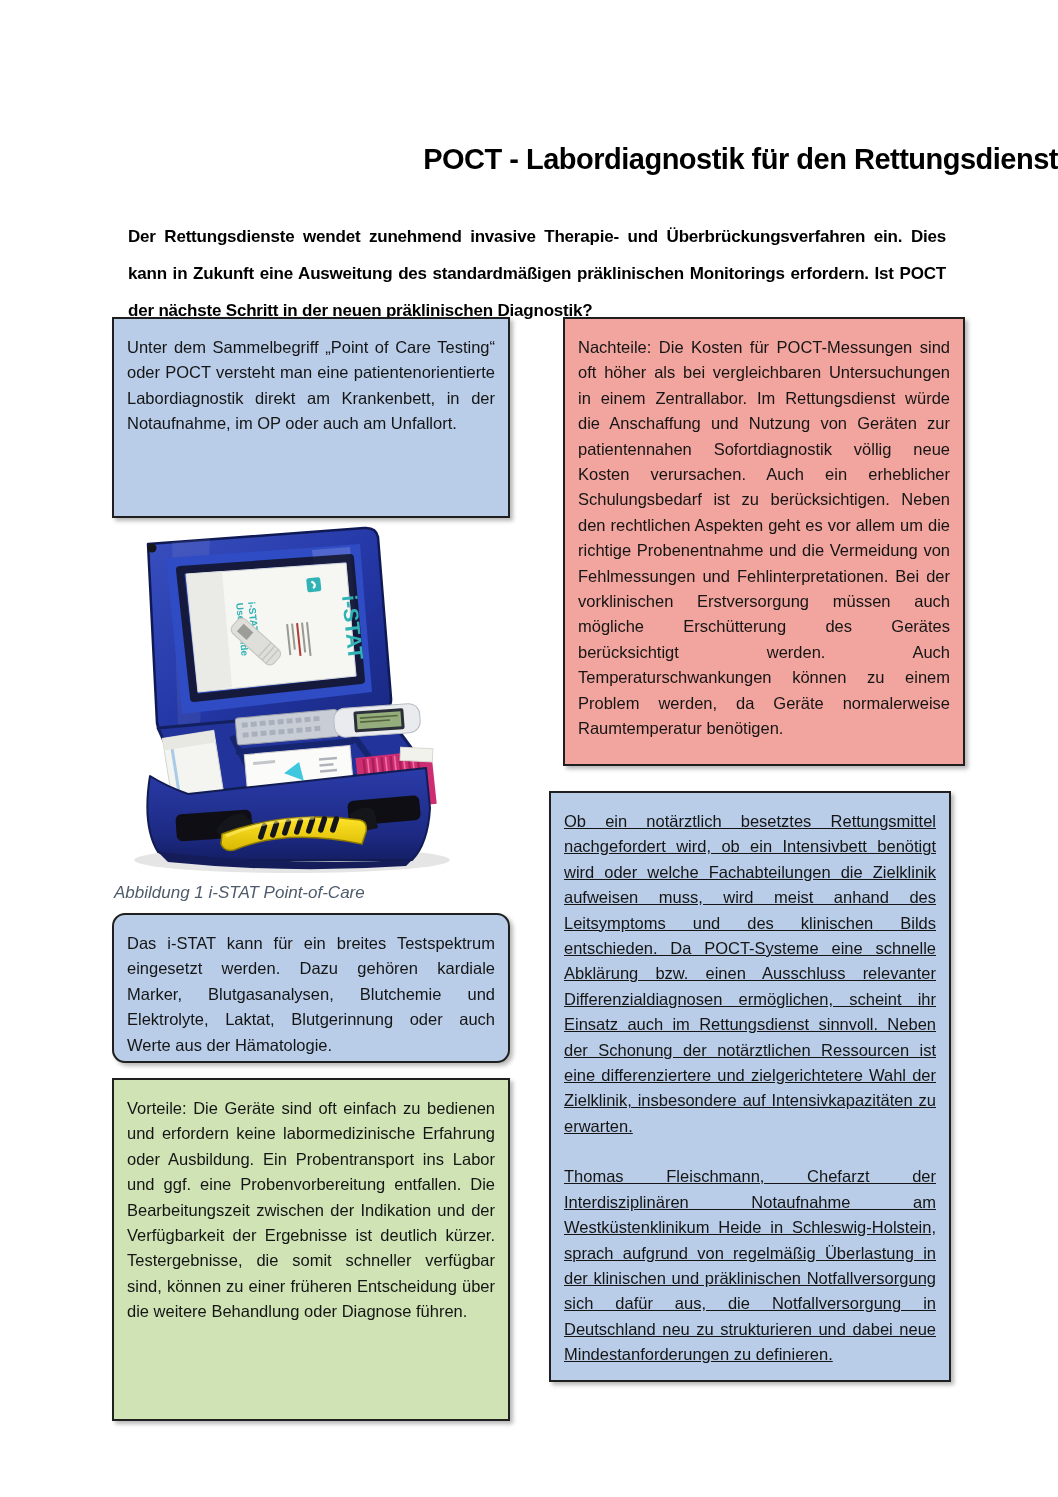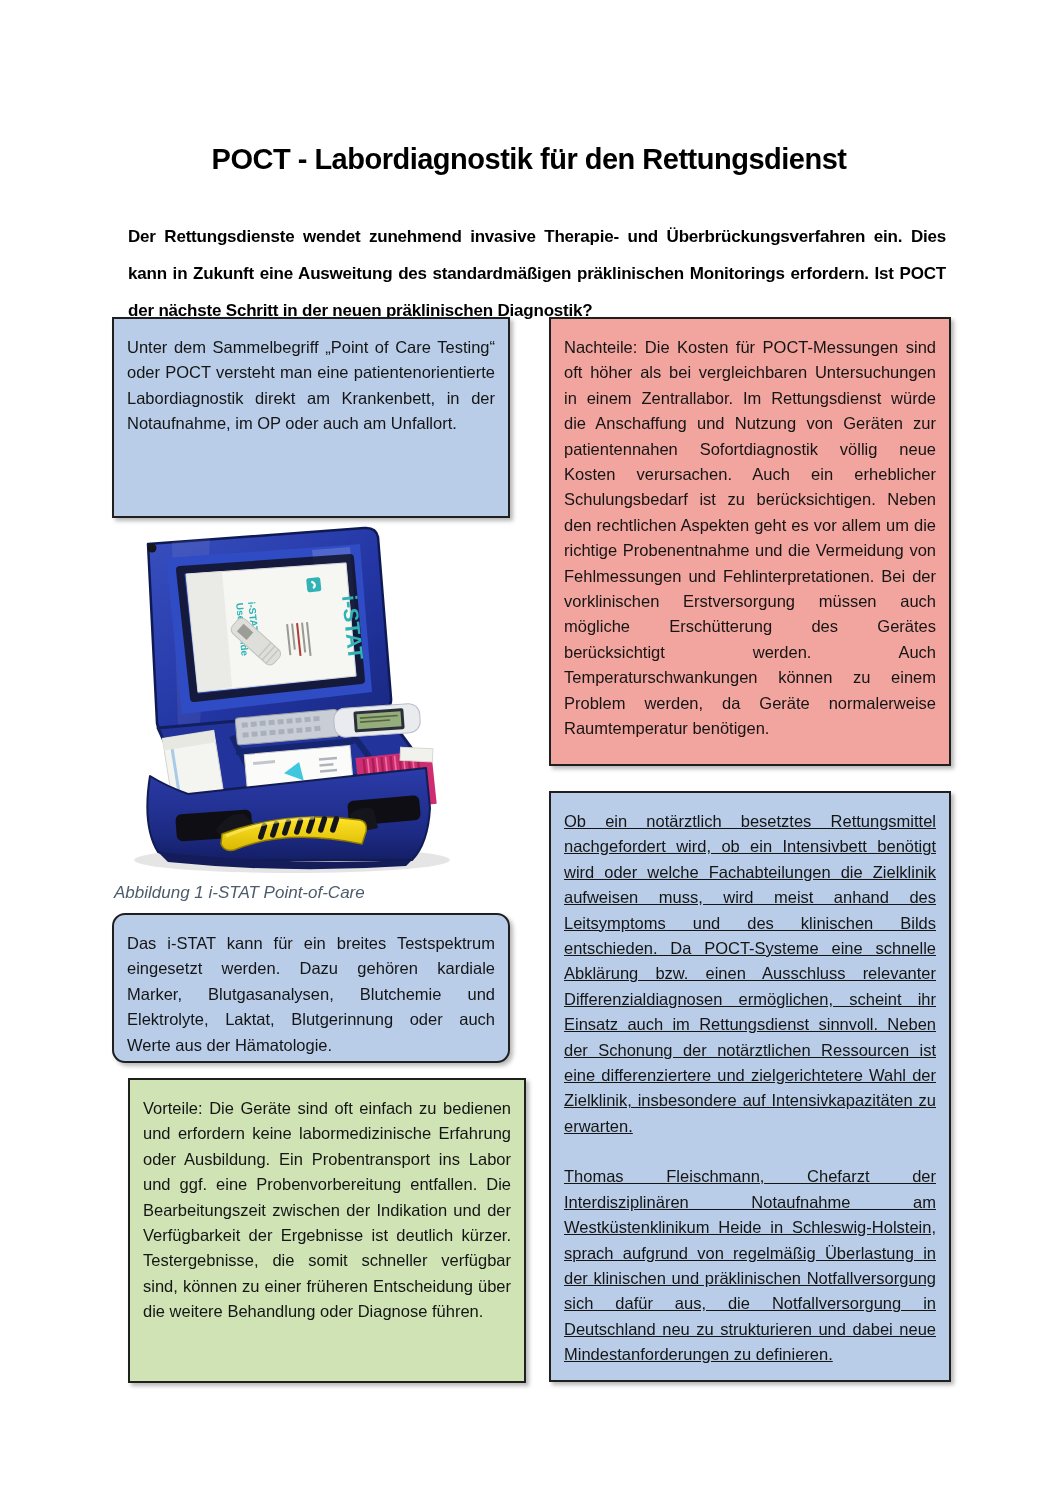--- a/index.html
+++ b/index.html
@@ -1,44 +1,44 @@
 <!DOCTYPE html>
 <html lang="de"><head>
 <meta charset="utf-8">
 <style>
   html,body { margin:0; padding:0; background:#ffffff; }
   .page {
     position:relative; width:1058px; height:1497px; background:#ffffff;
     font-family:"Liberation Sans", sans-serif; color:#111; overflow:hidden;
   }
   .title {
-    position:absolute; top:124px; left:0; width:1058px; text-align:center;
+    position:absolute; top:124px; left:0; width:1058px; text-align:right;
     font-size:29px; font-weight:700; letter-spacing:-0.5px; color:#000;
   }
   .intro {
     position:absolute; top:201px; left:120px; width:818px;
     font-size:17px; font-weight:700; line-height:37px; text-align:justify;
     letter-spacing:-0.2px; color:#000;margin-left:8px;
   }
   .box {
     position:absolute; box-sizing:border-box;
     border:2px solid #1f1f1f; box-shadow:3px 3px 4px rgba(0,0,0,0.28);
     padding:16px 13px; font-size:16.5px; line-height:25.4px;
     text-align:justify; color:#151515; overflow:hidden;
   }
   .box p { margin:0 0 25px 0; }
   .box p:last-child { margin-bottom:0; }
   .box-blue  { background:#b9cde9; }
-  .box-red   { background:#f2a49e; }
+  .box-red   { background:#f2a49e;margin-left:14px; }
   .box-green { background:#cfe3b5; }
 
   #box-poct      { left:112px; top:317px; width:398px; height:201px; }
   #box-nachteile { left:549px; top:317px; width:402px; height:449px; }
   #box-istat     { left:112px; top:913px; width:398px; height:150px;border-radius:13px; }
-  #box-vorteile  { left:128px; top:1078px; width:398px; height:305px; }
+  #box-vorteile  { left:112px; top:1078px; width:398px; height:343px; }
   #box-zielklinik{ left:549px; top:791px; width:402px; height:591px;text-decoration:underline; }
 
   .figure-img { position:absolute; left:114px; top:520px; width:344px; height:364px; }
   .figure-caption {
     position:absolute; left:114px; top:883px;
     font-size:17px; font-style:italic; color:#4d5b6b;
   }
 </style>
 </head>
 <body>

